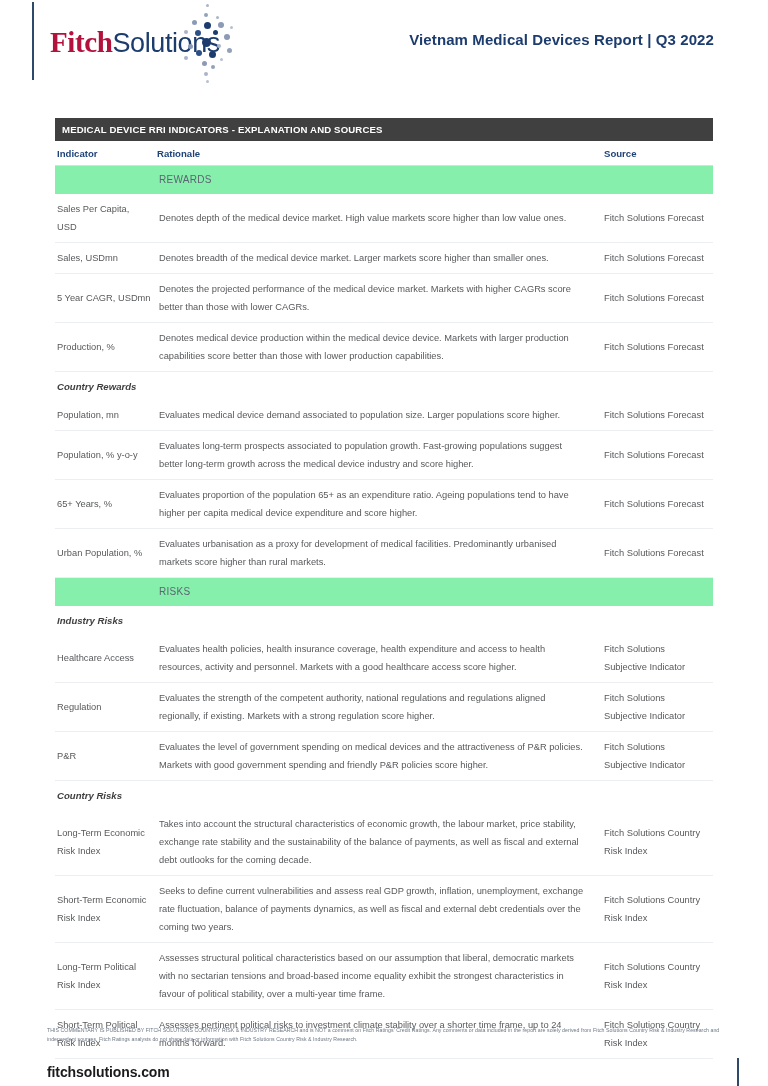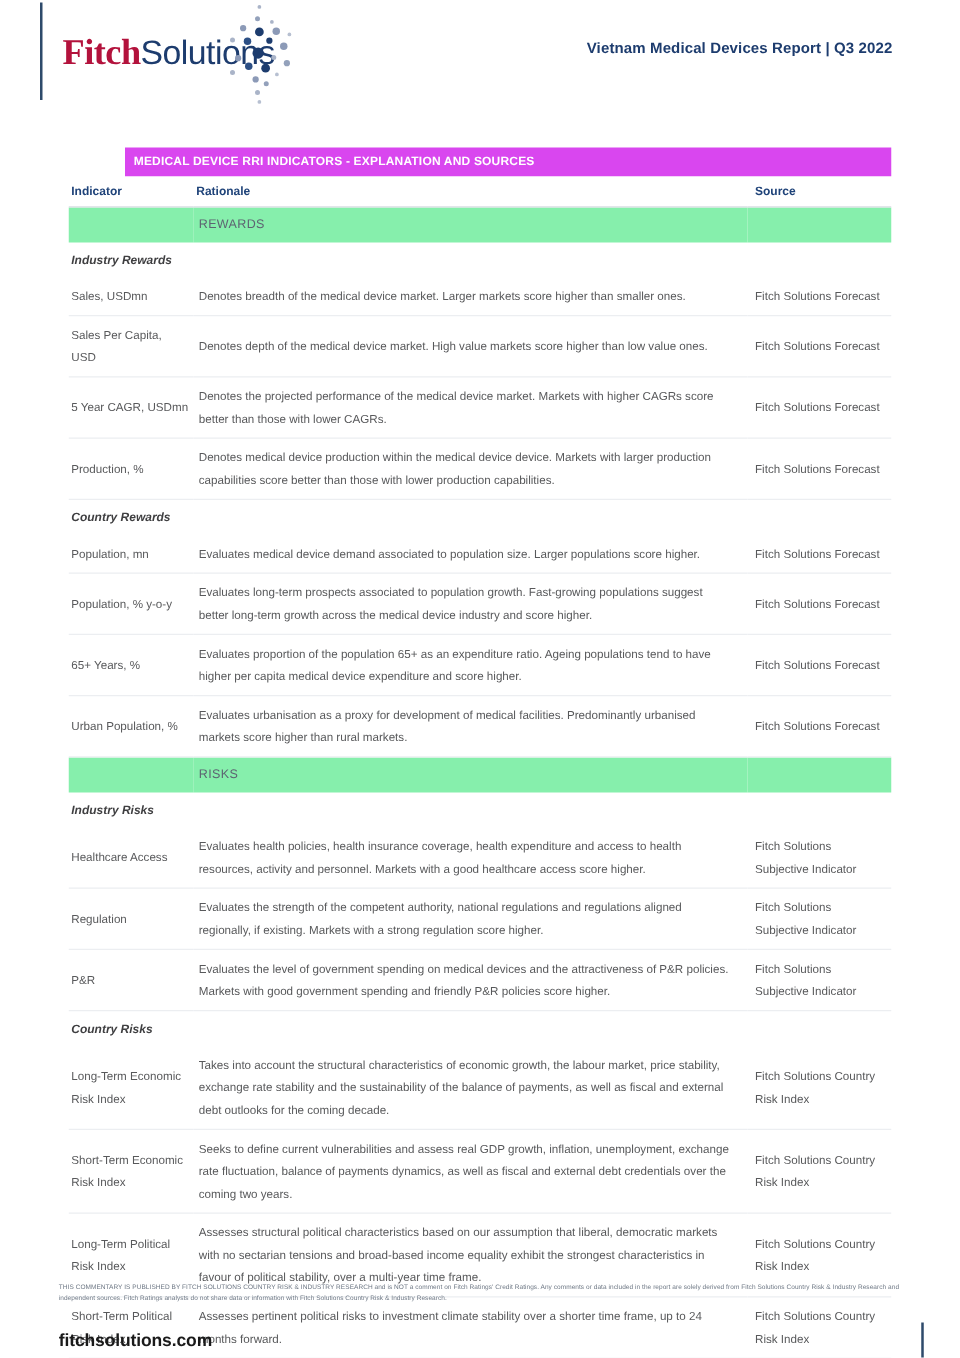--- a/index.html
+++ b/index.html
@@ -66,45 +66,44 @@
   }
   .logo-dots span {
     position: absolute;
     border-radius: 50%;
     display: block;
   }
   .report-title {
     position: absolute;
     right: 54px;
     top: 31px;
-    font-size: 12px;
+    font-size: 15px;
     font-weight: 700;
     color: #1d3c6e;
     letter-spacing: 0.1px;
     white-space: nowrap;
   }
 
   
   .table-wrap {
     position: absolute;
     left: 55px;
     top: 118px;
     width: 658px;
   }
   .tbl-title {
-    background: #d946ef;
+    background: #404040;
     color: #ffffff;
     font-size: 9.6px;
     font-weight: 700;
     letter-spacing: 0.15px;
     padding: 5px 7px 5px 7px;
     height: 13px;
     line-height: 13px;
     box-sizing: content-box;
-    margin-left: 45px;
   }
   .tbl {
     width: 100%;
     border-collapse: collapse;
     table-layout: fixed;
   }
   .tbl col.c-ind { width: 100px; }
   .tbl col.c-rat { width: 443px; }
   .tbl col.c-src { width: 115px; }
 
@@ -260,31 +259,28 @@
         <th>Rationale</th>
         <th class="src-h">Source</th>
       </tr>
     </thead>
     <tbody id="tbl-body">
         <tr class="band">
           <td></td>
           <td class="band-label">REWARDS</td>
           <td></td>
         </tr>
-        <tr class="group">
-          <td colspan="3">Industry Rewards</td>
+        <tr>
+          <td class="ind">Sales Per Capita, USD</td>
+          <td class="rat">Denotes depth of the medical device market. High value markets score higher than low value ones.</td>
+          <td class="src">Fitch Solutions Forecast</td>
         </tr>
         <tr>
           <td class="ind">Sales, USDmn</td>
           <td class="rat">Denotes breadth of the medical device market. Larger markets score higher than smaller ones.</td>
-          <td class="src">Fitch Solutions Forecast</td>
-        </tr>
-        <tr>
-          <td class="ind">Sales Per Capita, USD</td>
-          <td class="rat">Denotes depth of the medical device market. High value markets score higher than low value ones.</td>
           <td class="src">Fitch Solutions Forecast</td>
         </tr>
         <tr>
           <td class="ind">5 Year CAGR, USDmn</td>
           <td class="rat">Denotes the projected performance of the medical device market. Markets with higher CAGRs score better than those with lower CAGRs.</td>
           <td class="src">Fitch Solutions Forecast</td>
         </tr>
         <tr>
           <td class="ind">Production, %</td>
           <td class="rat">Denotes medical device production within the medical device device. Markets with larger production capabilities score better than those with lower production capabilities.</td>

